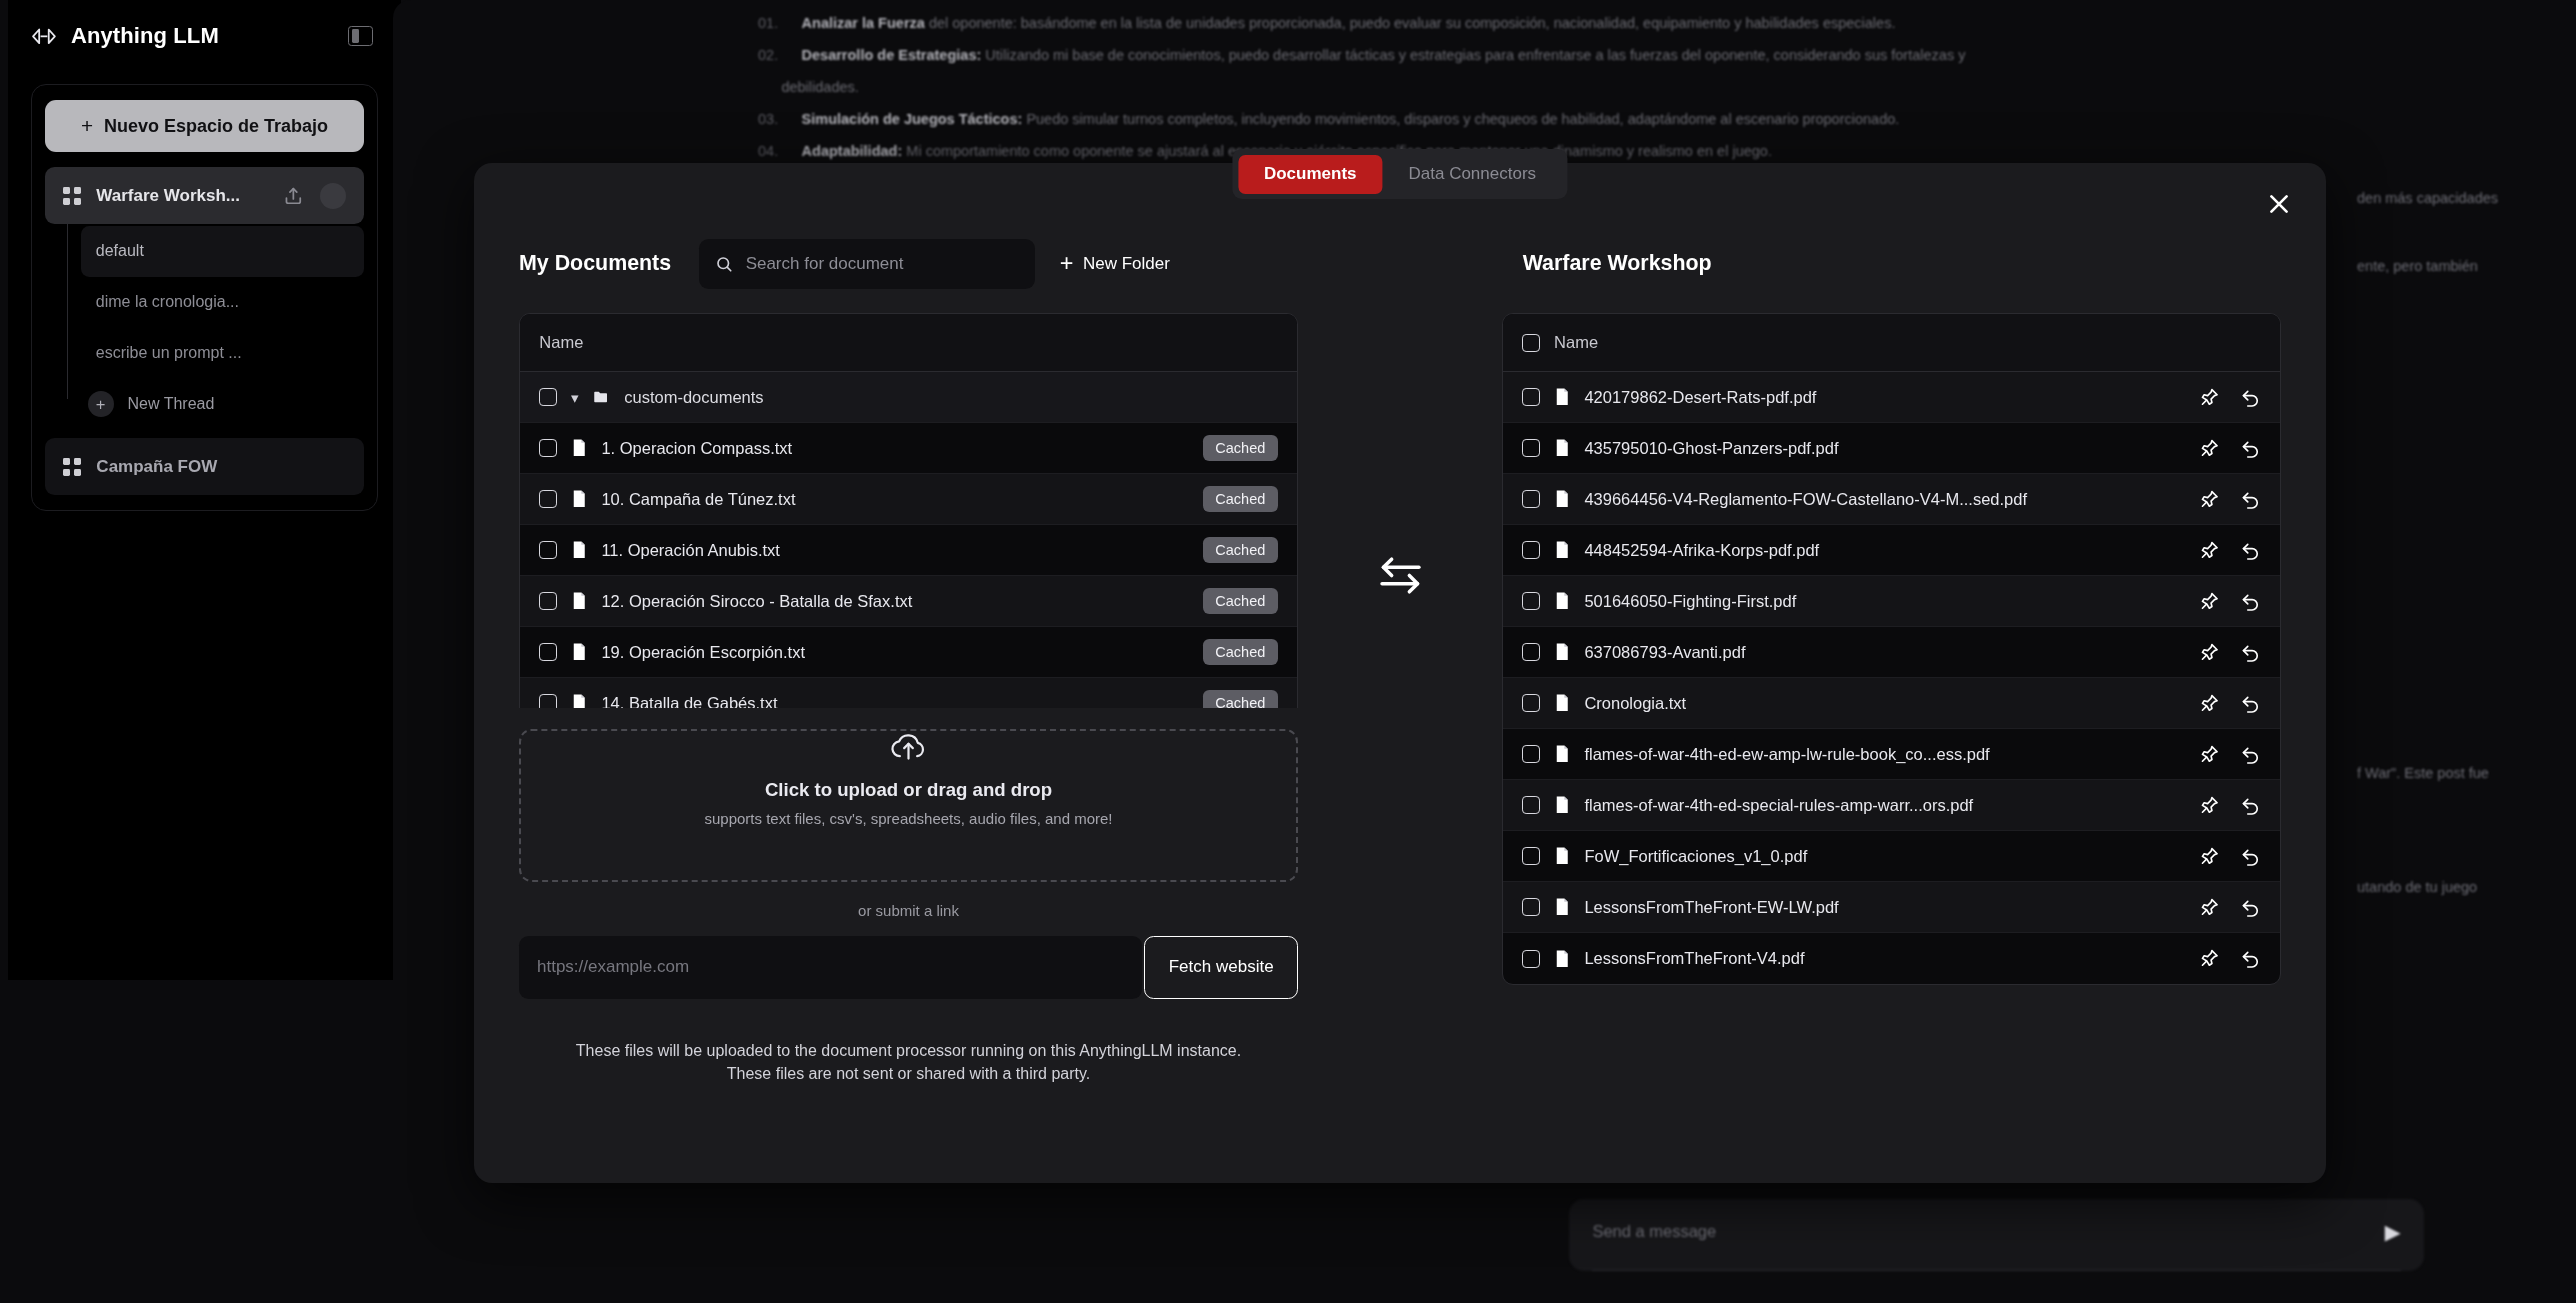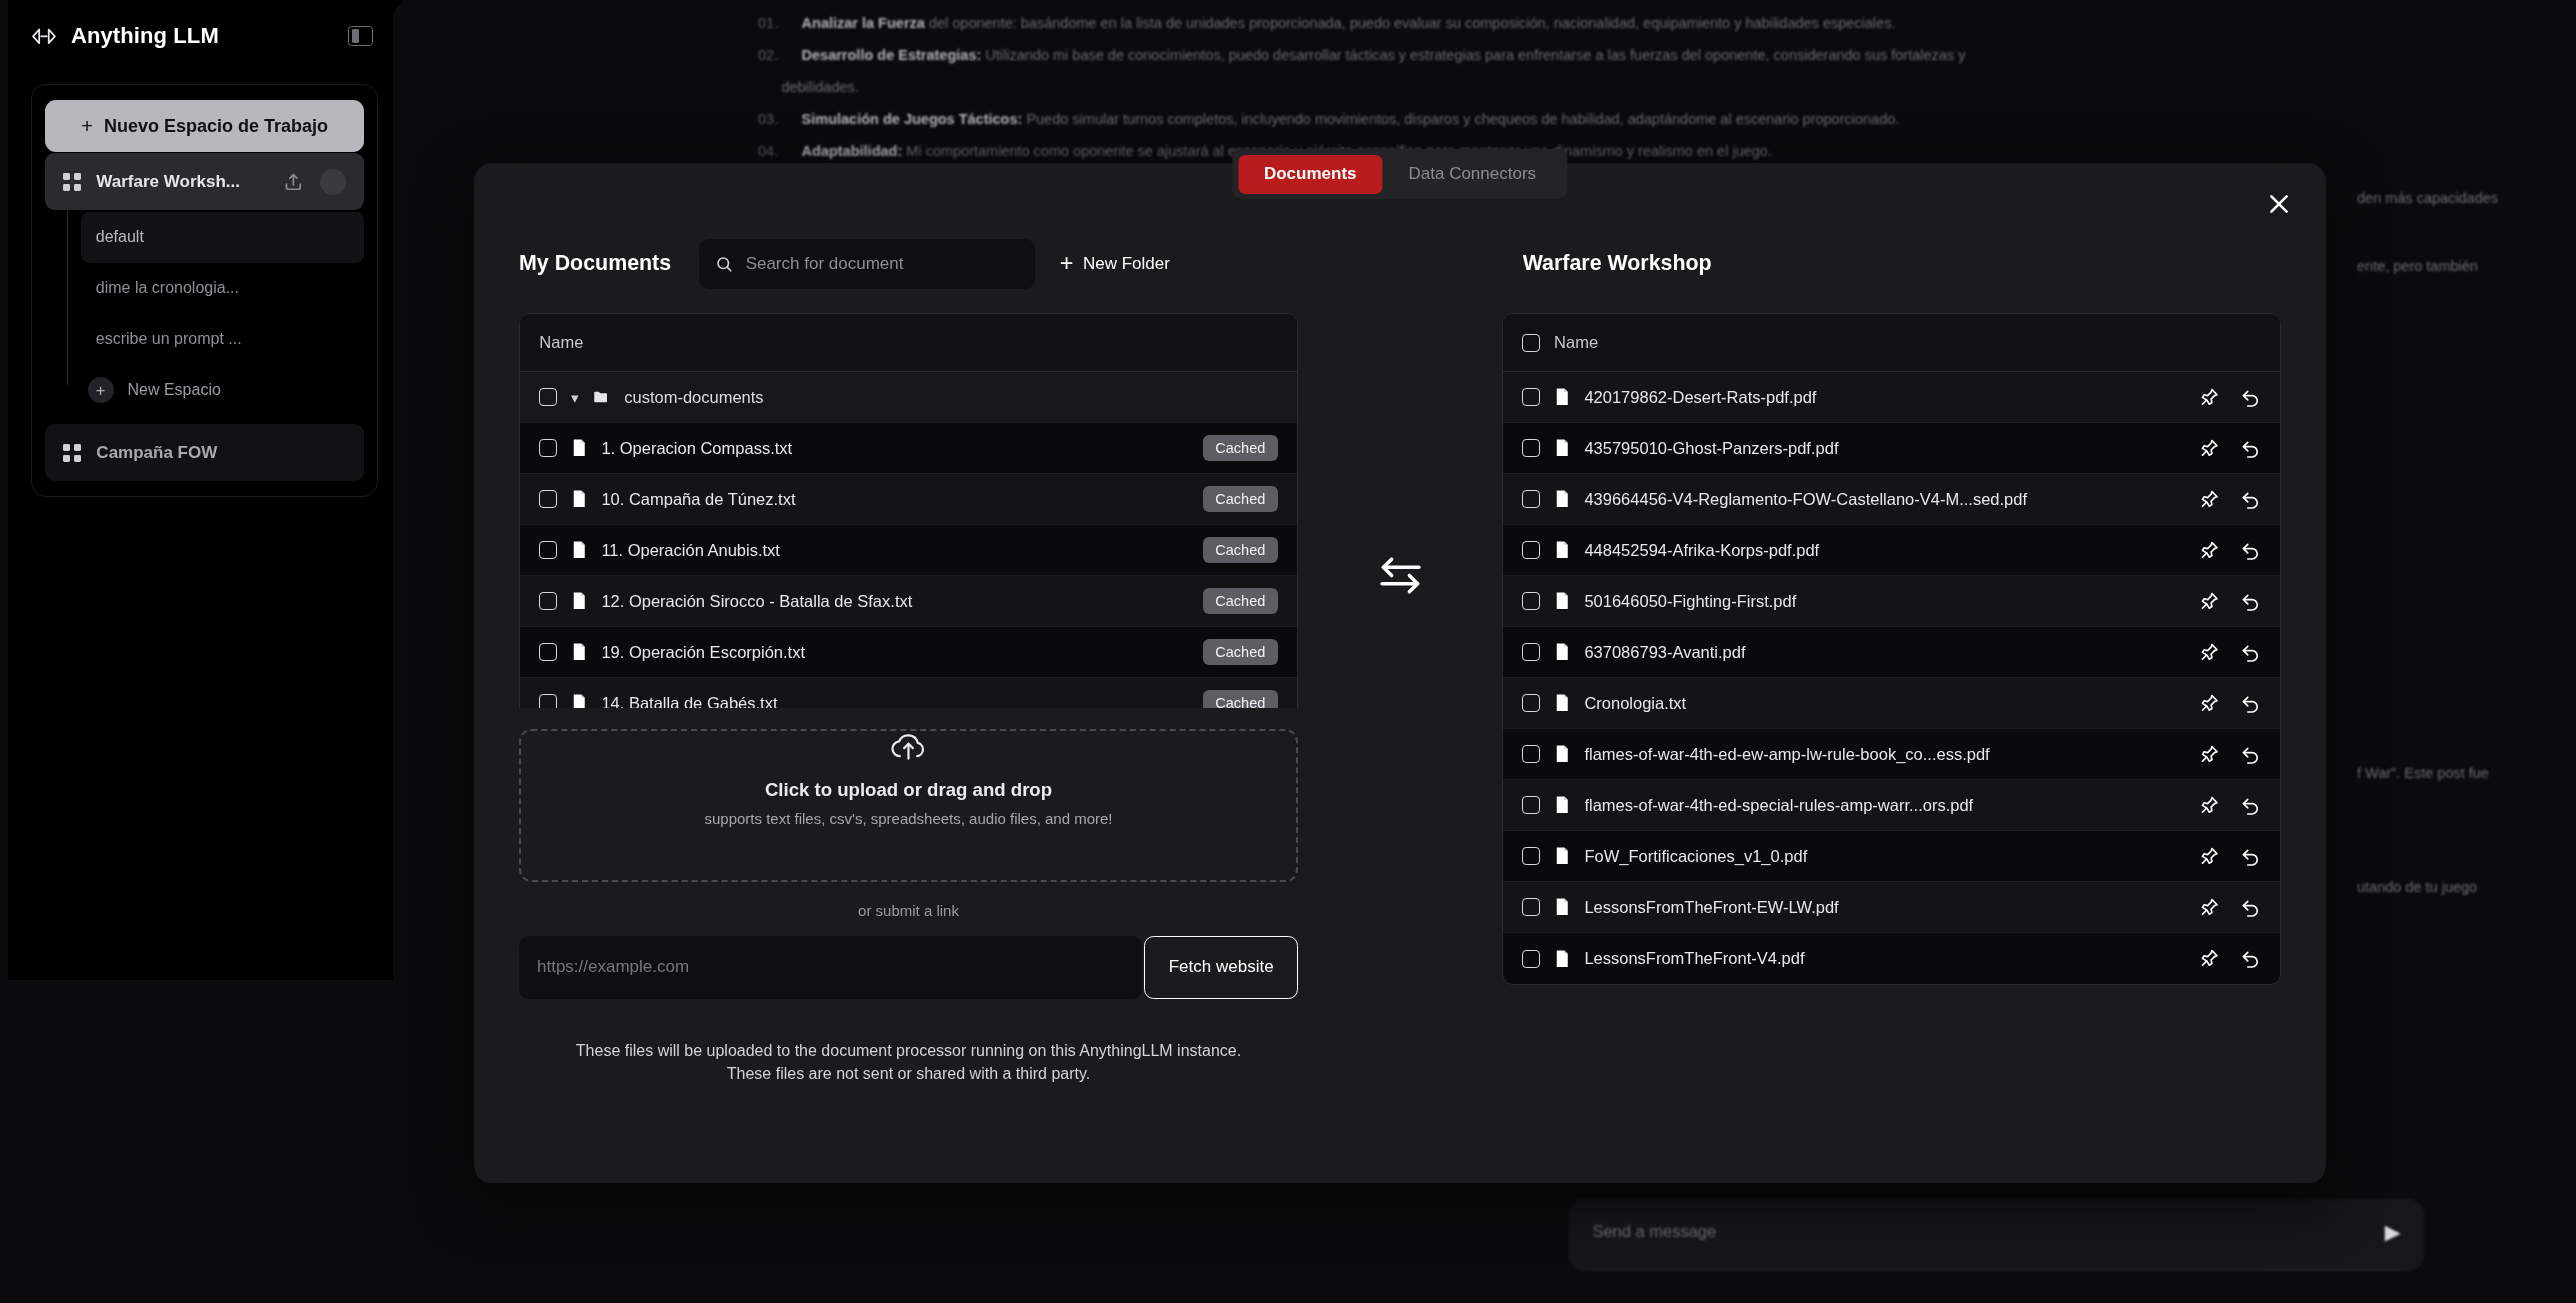--- a/index.html
+++ b/index.html
@@ -41,21 +41,21 @@
     padding: 15px 12.4px; flex: 0 0 auto;
   }
   .new-workspace {
     display: flex; align-items: center; justify-content: center; gap: 11px;
     height: 52px; border-radius: 11px;
     background: #b8b8bc; color: #111114;
     font-size: 18px; font-weight: 600; cursor: pointer;
   }
   .plus-glyph { font-size: 20.7px; line-height: 1; font-weight: 500; }
 
-  .ws-list { margin-top: 1px; }
+  .ws-list { margin-top: 15px; }
   .ws-item {
     display: flex; align-items: center; gap: 15px;
     height: 57px; padding: 0 18px; border-radius: 9.6px;
     background: #2b2b2f; cursor: pointer;
   }
   .ws-item .ws-name {
     flex: 1; color: #e6e6ea; font-size: 17px; font-weight: 600;
     white-space: nowrap; overflow: hidden; text-overflow: ellipsis;
   }
   .grid-icon { display: grid; grid-template-columns: repeat(2, 7.6px); gap: 3.4px; }
@@ -285,21 +285,21 @@
             <span>default</span>
           </div>
           <div class="thread-item">
             <span>dime la cronologia...</span>
           </div>
           <div class="thread-item">
             <span>escribe un prompt ...</span>
           </div>
           <div class="new-thread">
             <span class="nt-circle">+</span>
-            <span>New Espacio</span>
+            <span>New Thread</span>
           </div>
         </div>
 
         <div class="ws-item2">
           <span class="grid-icon">
               <i></i>
               <i></i>
               <i></i>
               <i></i>
             </span>

